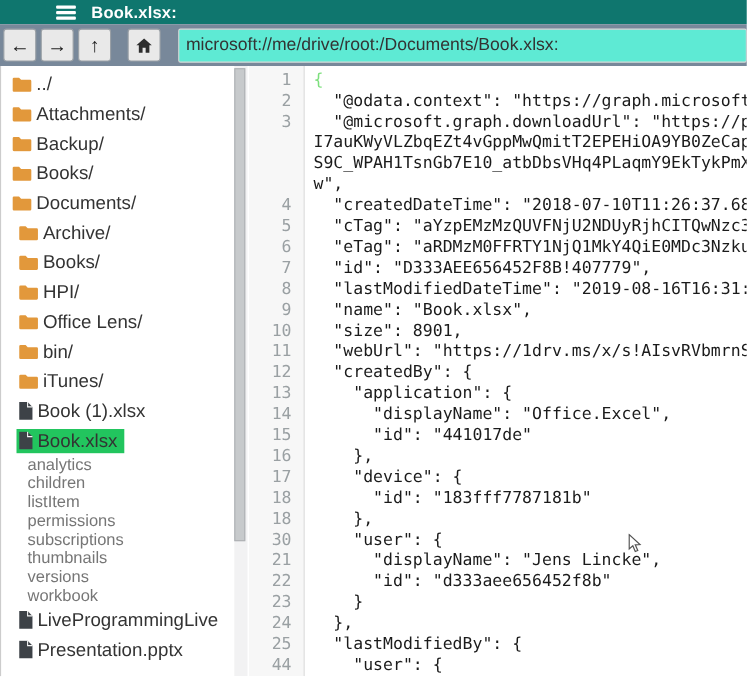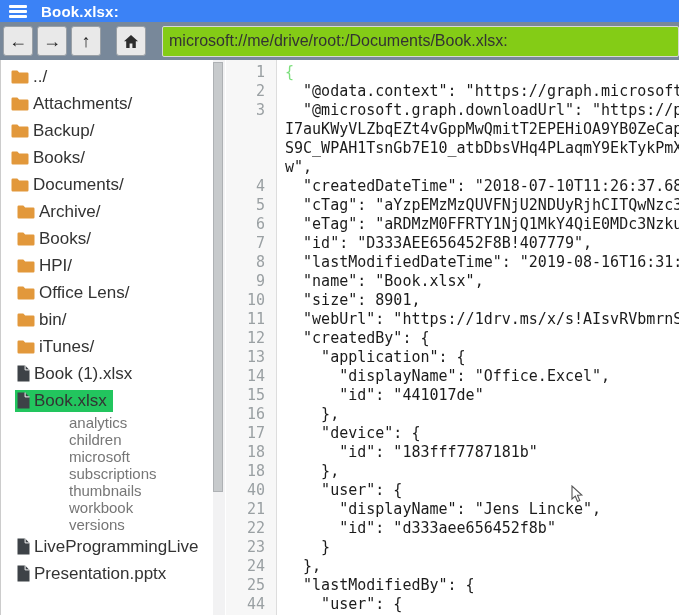--- a/index.html
+++ b/index.html
@@ -1,49 +1,49 @@
 <!DOCTYPE html>
 <html><head>
 <meta charset="utf-8">
 <style>
   html,body{margin:0;padding:0;background:#fff;}
   .app{position:relative;width:679px;height:615px;overflow:hidden;
        font-family:"Liberation Sans",sans-serif;background:#fff;}
 
   
-  .titlebar{height:22px;background:#3b82f6;display:flex;align-items:center;}
+  .titlebar{height:22px;background:#0f766e;display:flex;align-items:center;padding-left:42px;}
   .hamburger{width:18px;height:13px;margin-left:9px;display:flex;flex-direction:column;
              justify-content:space-between;cursor:pointer;}
   .hamburger span{display:block;height:3px;background:#fff;border-radius:1px;}
   .titlebar .title{color:#fff;font-weight:bold;font-size:15px;margin-left:14px;letter-spacing:.2px;}
 
   
   .toolbar{height:38px;background:#78889A;display:flex;align-items:center;padding:0 0 0 3px;box-sizing:border-box;}
   .navbtn{width:30px;height:30px;margin-right:4px;background:#e9e9e9;border:1px solid #9aa0a6;
           border-radius:3px;display:flex;align-items:center;justify-content:center;
           font-size:18px;font-weight:bold;color:#222;box-sizing:border-box;cursor:pointer;}
   .navbtn.home{margin-left:11px;}
-  .address{flex:1;height:31px;margin-left:12px;background:#84cc16;border:1px solid #d7d7d7;
+  .address{flex:1;height:31px;margin-left:12px;background:#5eead4;border:1px solid #d7d7d7;
            border-radius:2px;font-family:"Liberation Sans",sans-serif;font-size:16px;color:#333;
            padding:0 6px;box-sizing:border-box;outline:none;}
 
   
   .main{display:flex;height:555px;position:relative;}
 
   
   .sidebar{width:226px;position:relative;border-left:1px solid #ccc;box-sizing:border-box;
            overflow:hidden;background:#fff;}
   .tree{padding-top:3px;width:212px;overflow:hidden;}
   .item{height:27px;display:flex;align-items:center;font-size:17px;color:#333;
         padding-left:8px;white-space:nowrap;cursor:pointer;}
   .item.nested{padding-left:14px;}
   .hl{display:inline-flex;align-items:center;padding:1px 6px 1px 2px;}
   .item.selected .hl{background:#22c55e;}
   .item .ic{display:inline-flex;margin-right:4px;flex:none;}
-  .subitem{height:17px;line-height:17px;font-size:15px;color:#767676;padding-left:68px;
+  .subitem{height:17px;line-height:17px;font-size:15px;color:#767676;padding-left:24px;
            white-space:nowrap;cursor:pointer;}
   .sb-track{position:absolute;top:0;right:1px;width:12px;height:100%;background:#f2f2f3;}
   .sb-thumb{position:absolute;top:2px;left:0;width:10px;height:430px;background:#c7cacc;
             border:1px solid #aeb1b4;box-sizing:border-box;cursor:pointer;}
 
   
   .editor{flex:1;display:flex;font-family:"DejaVu Sans Mono","Liberation Mono",monospace;
           font-size:15px;line-height:19px;overflow:hidden;background:#fff;}
   .gutter{width:51px;background:#f7f7f7;border-right:1px solid #ddd;box-sizing:border-box;
           padding:3px 11px 0 0;text-align:right;color:#9aa0a3;flex:none;}
@@ -218,25 +218,26 @@
                 <svg width="13" height="17" viewBox="0 0 13 17">
                   <path d="M0.5 0.5 h7.6 l4.4 4.4 v11.6 h-12 z" fill="#3D4247"></path>
                   <path d="M8.1 0.5 v4.4 h4.4" fill="none" stroke="#f6f6f6" stroke-width="1"></path>
                 </svg>
               </span>
               <span>Book.xlsx</span>
             </span>
           </div>
           <div class="subitem">analytics</div>
           <div class="subitem">children</div>
-          <div class="subitem">microsoft</div>
+          <div class="subitem">listItem</div>
+          <div class="subitem">permissions</div>
           <div class="subitem">subscriptions</div>
           <div class="subitem">thumbnails</div>
+          <div class="subitem">versions</div>
           <div class="subitem">workbook</div>
-          <div class="subitem">versions</div>
           <div class="item nested">
             <span class="hl">
               <span class="ic">
                 <svg width="13" height="17" viewBox="0 0 13 17">
                   <path d="M0.5 0.5 h7.6 l4.4 4.4 v11.6 h-12 z" fill="#3D4247"></path>
                   <path d="M8.1 0.5 v4.4 h4.4" fill="none" stroke="#f6f6f6" stroke-width="1"></path>
                 </svg>
               </span>
               <span>LiveProgrammingLive</span>
             </span>
@@ -275,21 +276,21 @@
           <div>10</div>
           <div>11</div>
           <div>12</div>
           <div>13</div>
           <div>14</div>
           <div>15</div>
           <div>16</div>
           <div>17</div>
           <div>18</div>
           <div>18</div>
-          <div>40</div>
+          <div>30</div>
           <div>21</div>
           <div>22</div>
           <div>23</div>
           <div>24</div>
           <div>25</div>
           <div>44</div>
         </div>
       <div class="code-area" id="code">
           <div class="code-line green">{</div>
           <div class="code-line">  "@odata.context": "https://graph.microsoft.com/v1.0/$metadata",</div>

